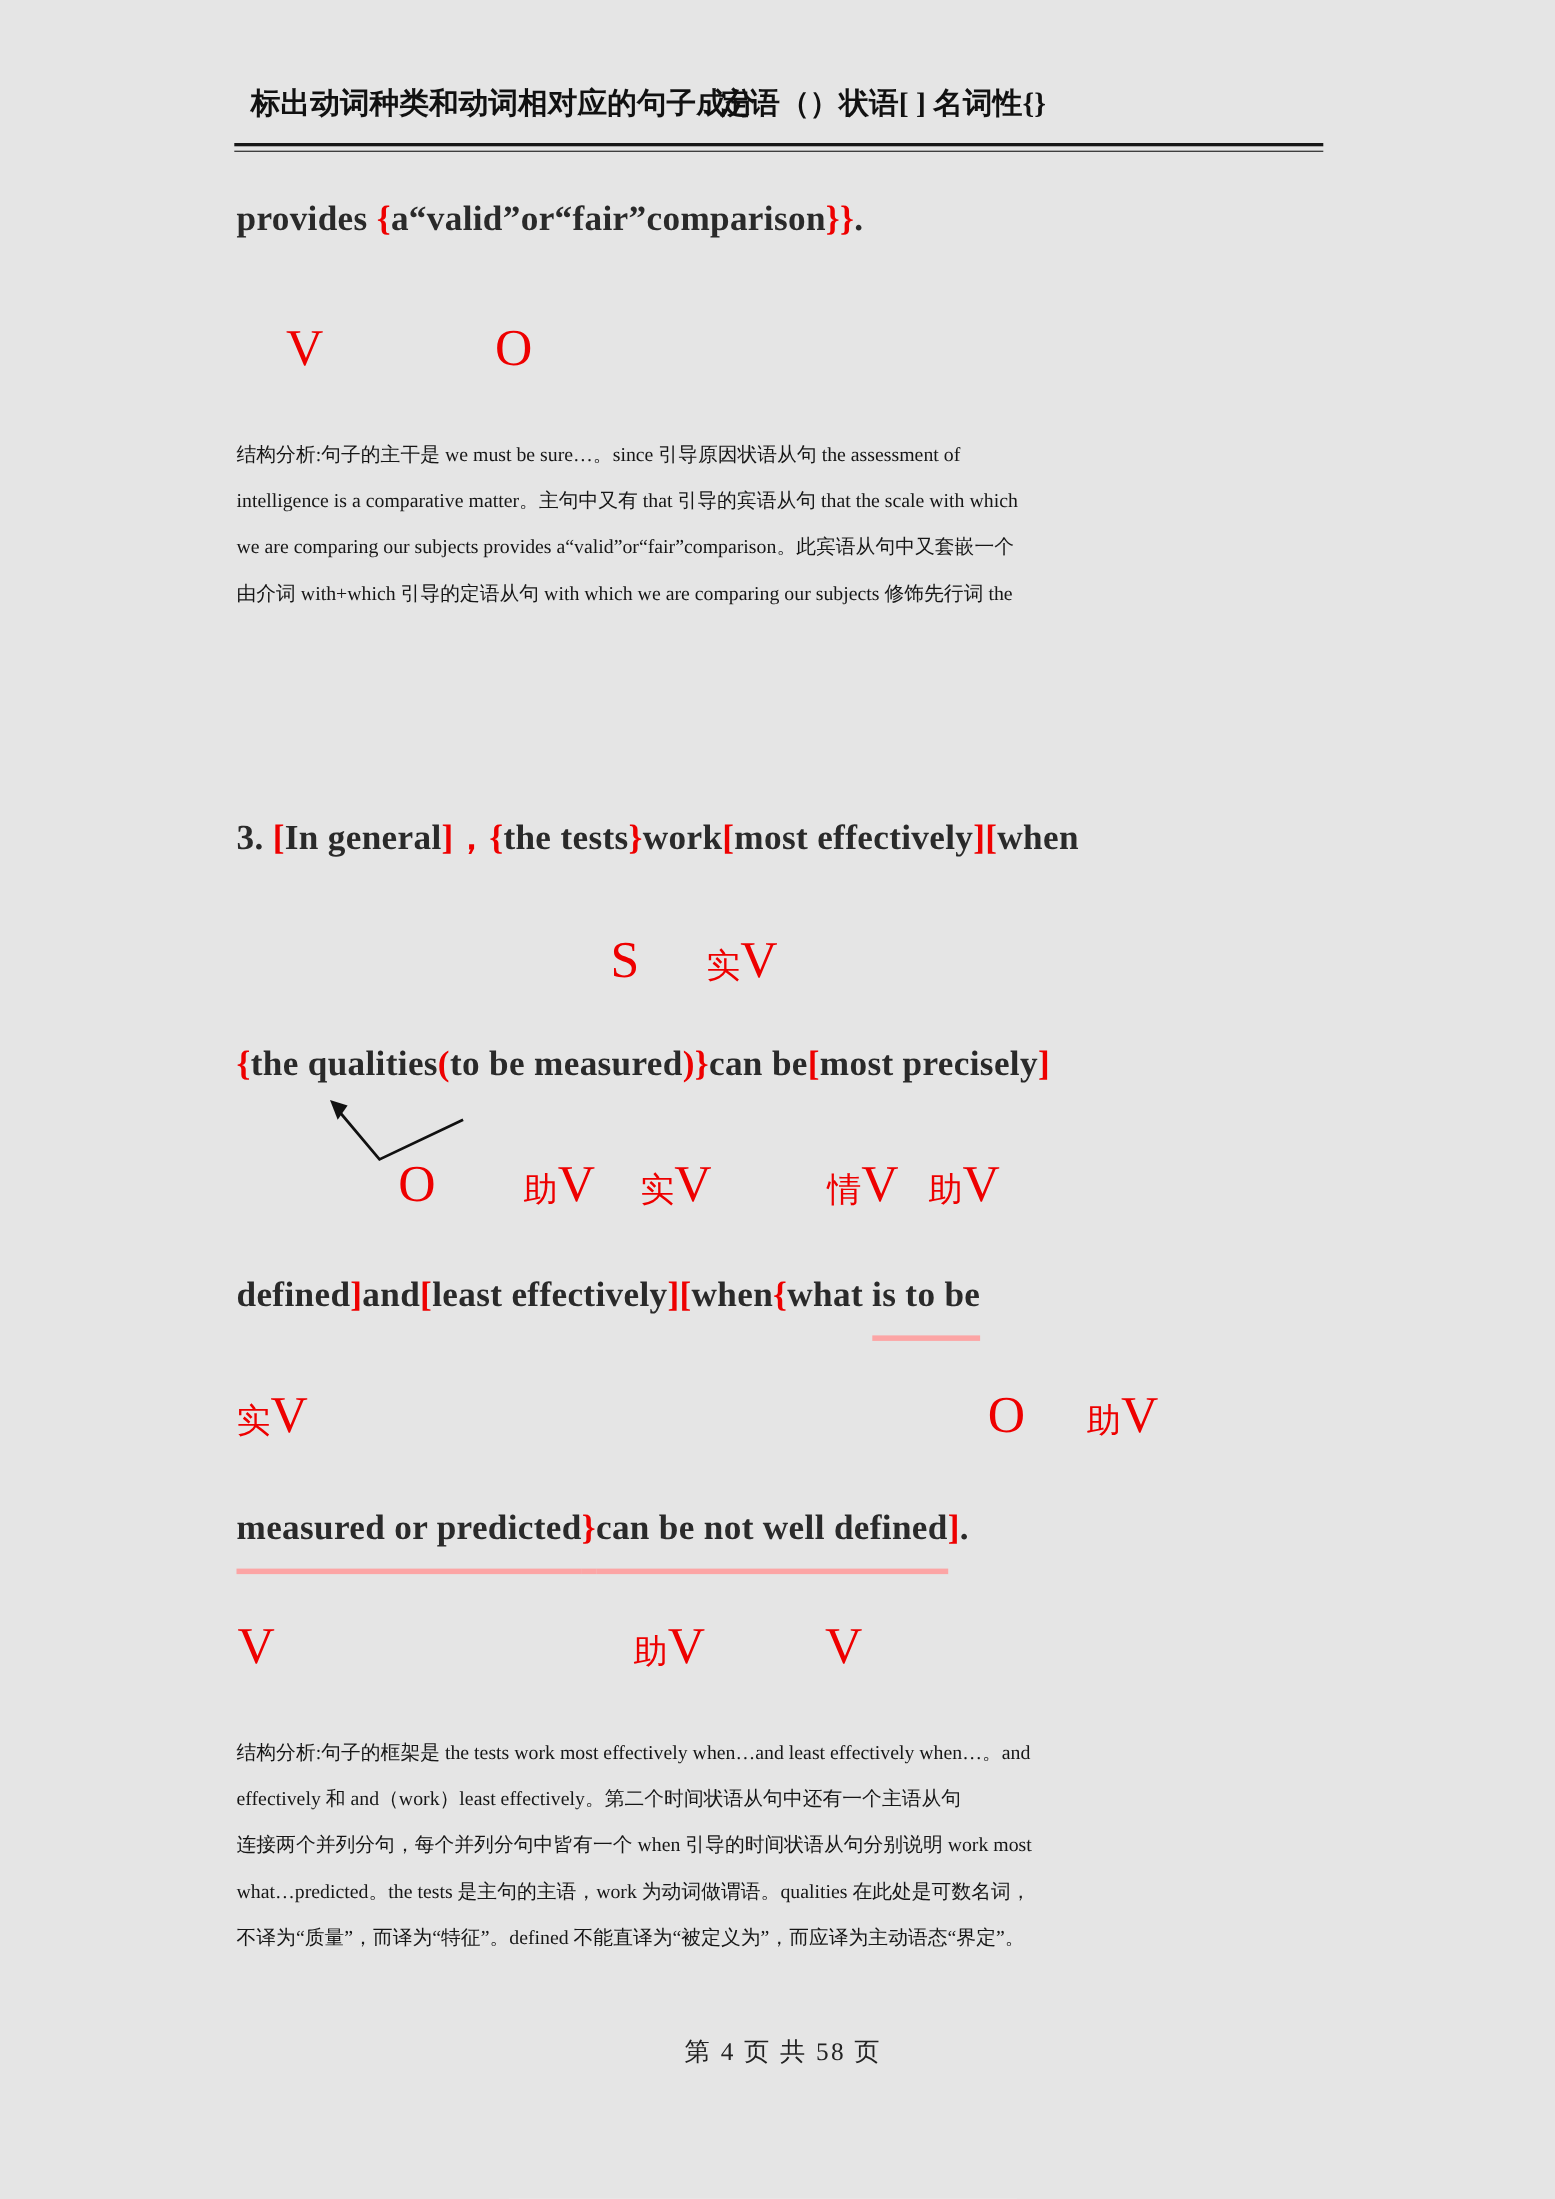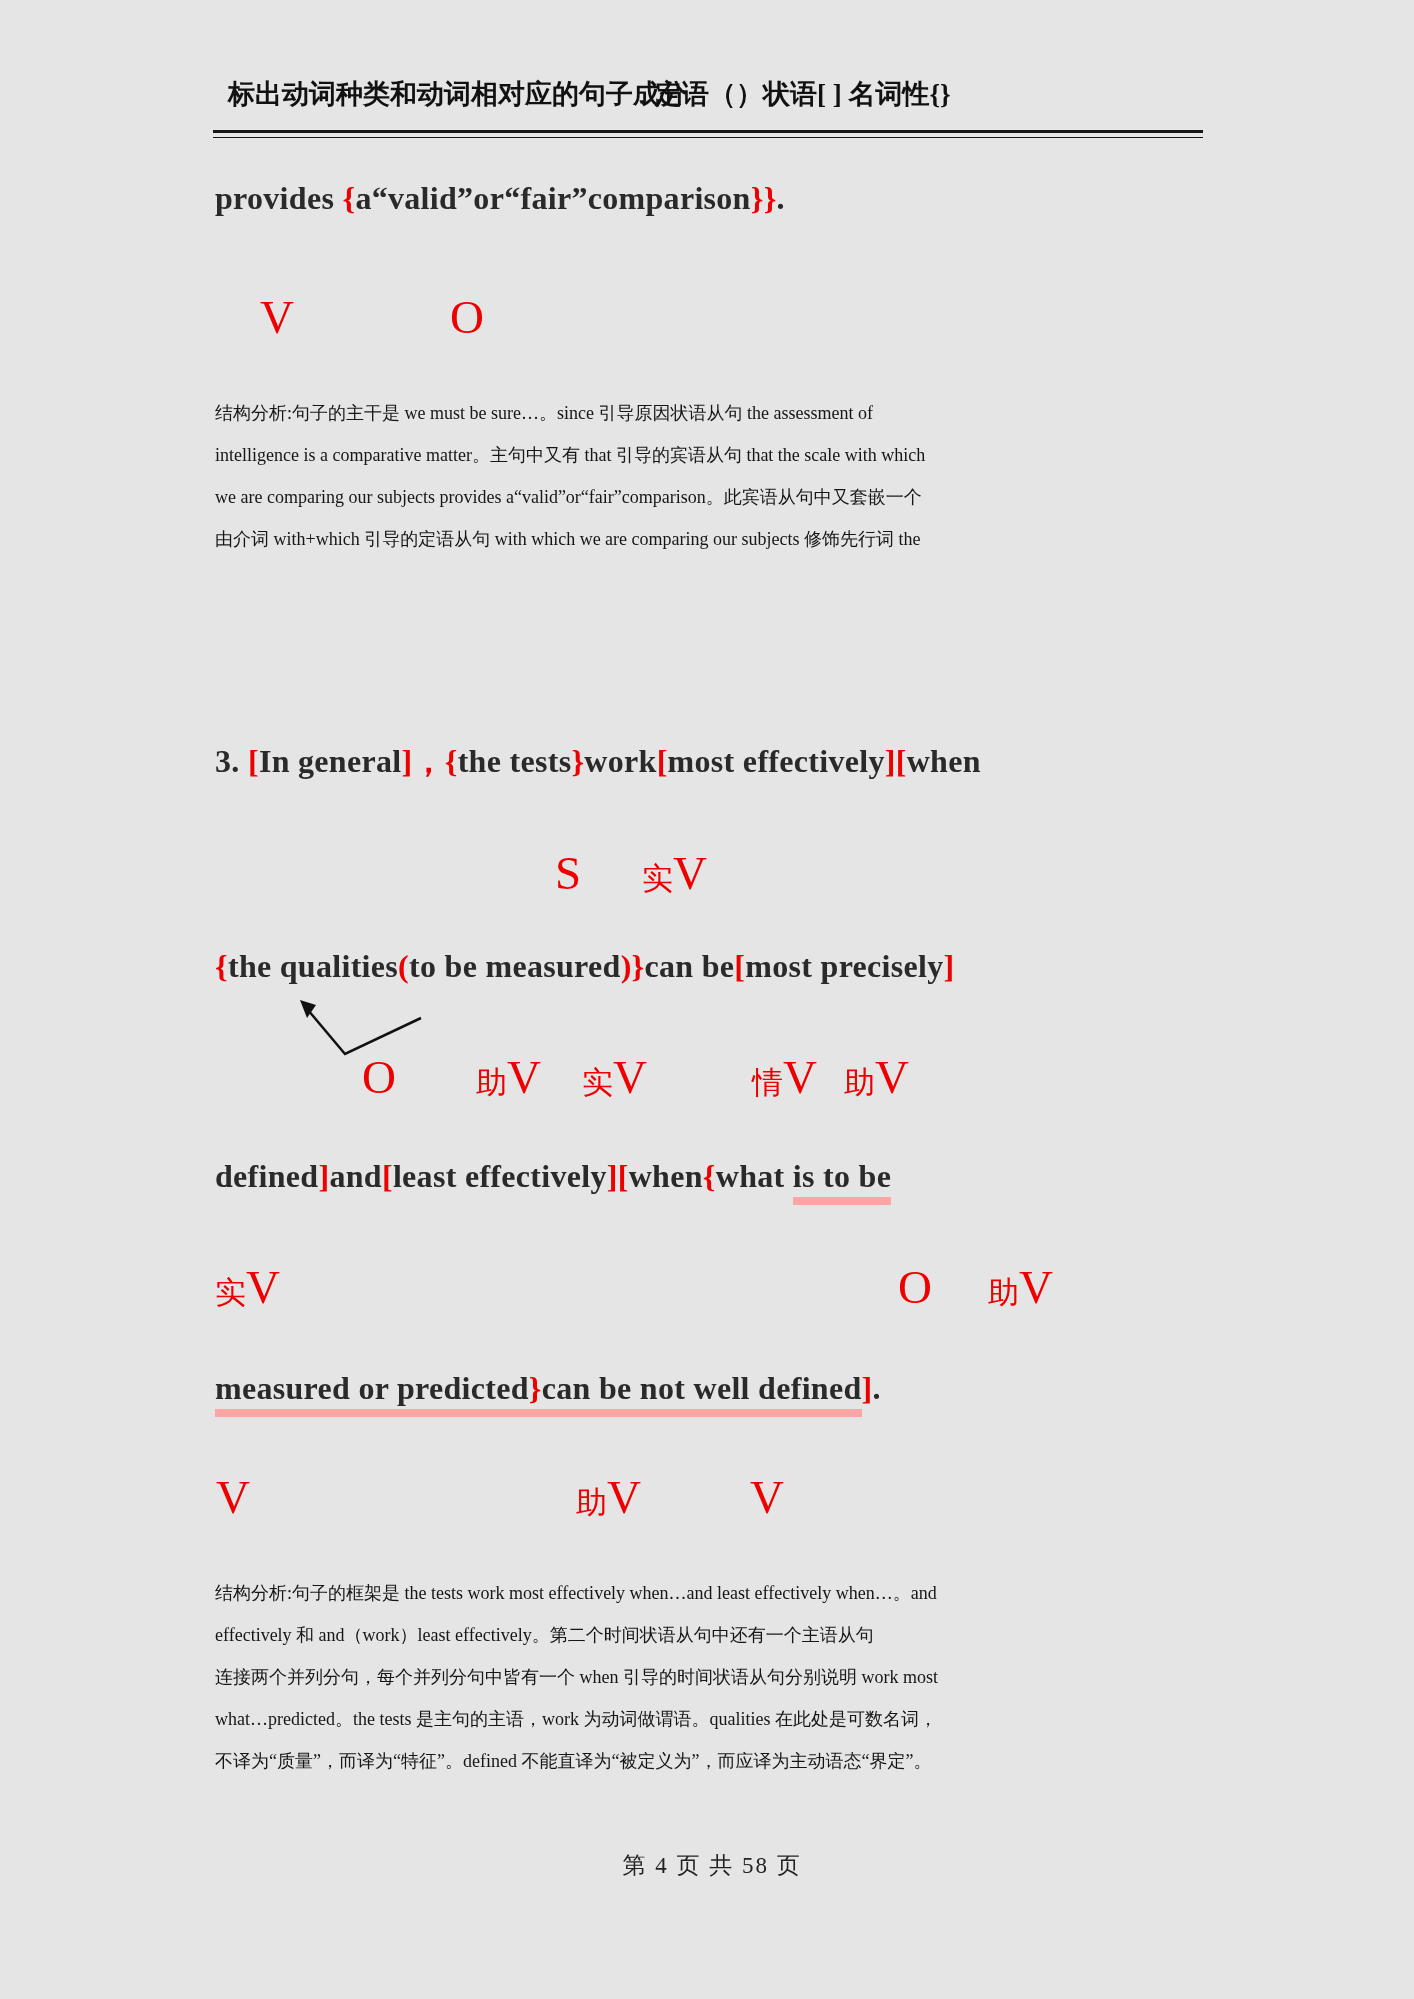--- a/index.html
+++ b/index.html
@@ -12,21 +12,21 @@
   .hdr-text { position:absolute; top:76px; font-weight:bold; font-size:27px; color:#111; white-space:nowrap; }
   .hdr-left { left:228px; }
   .hdr-right { left:655px; }
   .rule { position:absolute; left:213px; width:990px; height:0; }
   .rule-thick { top:130px; border-top:3px solid #171717; }
   .rule-thin { top:137px; border-top:1.5px solid #171717; }
 
   .sline { position:absolute; left:215px; font-weight:bold; font-size:32px; color:#2a2a2a; white-space:nowrap; letter-spacing:0.3px; }
   .tk { color:#2a2a2a; }
   .tk.r { color:var(--red,#ee0000); }
-  .tk.u { border-bottom:8px solid #fca5a5; padding-bottom:3px; }
+  .tk.u { border-bottom:5px solid #fca5a5; padding-bottom:20px; }
 
   .lbl { position:absolute; color:var(--red,#ee0000); white-space:nowrap; line-height:1; }
   .lbl .pfx { font-size:31px; }
   .lbl .ltr { font-size:47px; }
 
   .para { position:absolute; left:215px; width:995px; font-size:18px; color:#161616; }
   .para .ln { line-height:42px; white-space:nowrap; }
 
   .footer { position:absolute; left:0; right:0; top:1850px; text-align:center; font-size:23px; color:#222; letter-spacing:2px;margin-left:10px; }
   .arrow { position:absolute; left:286px; top:996px; }

